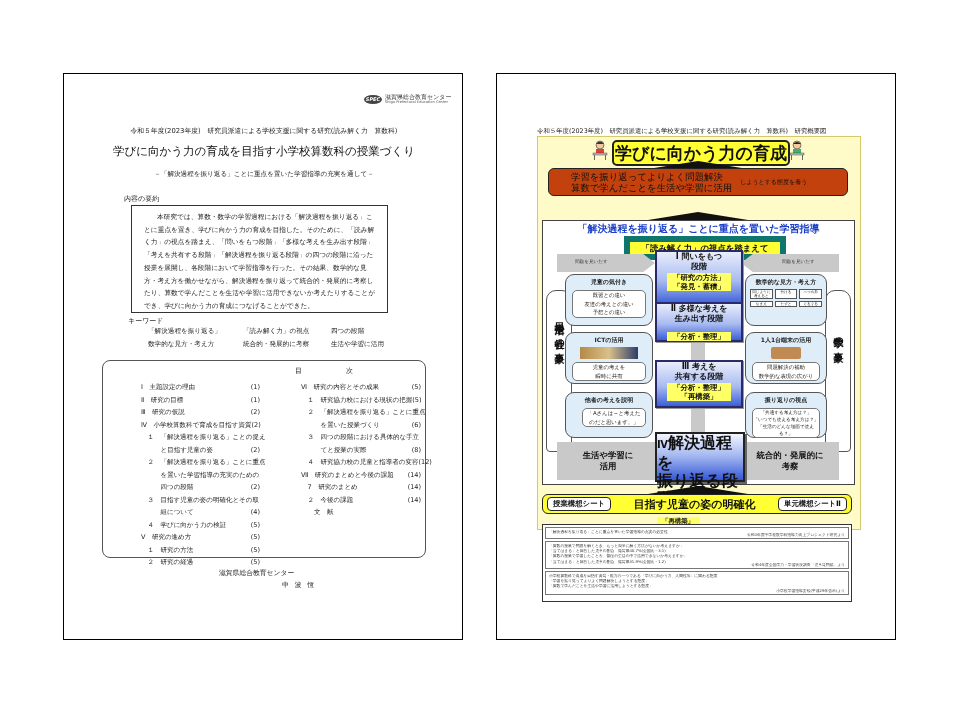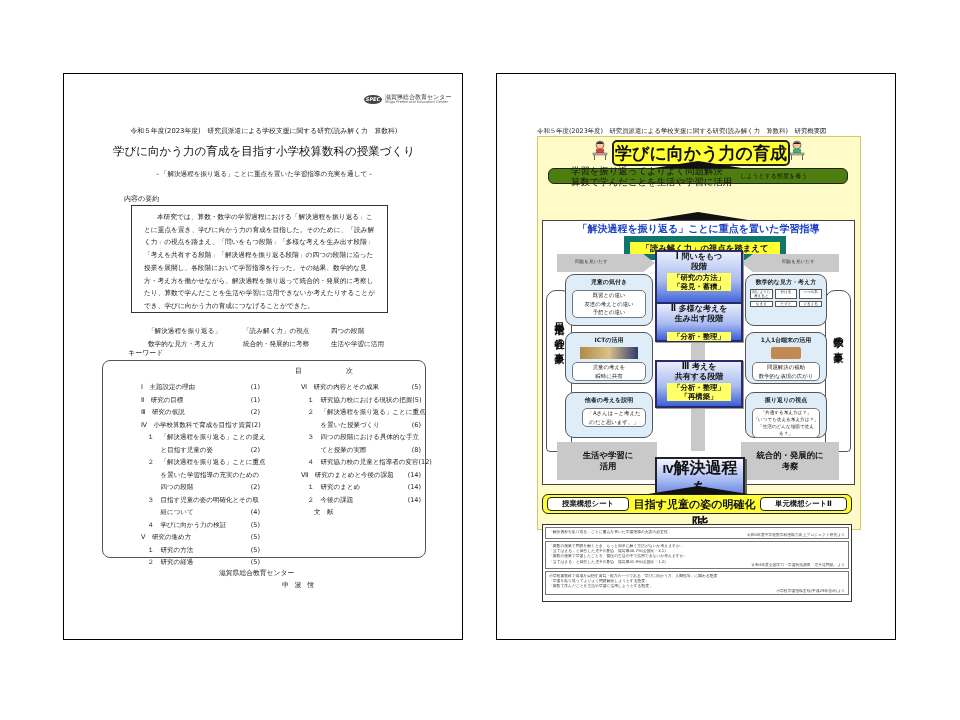--- a/index.html
+++ b/index.html
@@ -13,59 +13,59 @@
   
   .logo{left:300px;top:20px;display:flex;align-items:center;gap:3px;}
   .logo-mark{width:18px;height:9px;border-radius:50%;background:#444;color:#fff;font-size:5px;font-weight:bold;display:flex;align-items:center;justify-content:center;font-style:italic;}
   .logo-txt{font-size:6px;line-height:6px;color:#333;}
   .logo-sub{font-size:3.6px;color:#555;}
   .p1-head{left:0;width:400px;text-align:center;top:52px;font-size:6.8px;}
   .p1-title{left:0;width:400px;text-align:center;top:70px;font-size:11.5px;color:#111;}
   .p1-sub{left:0;width:400px;text-align:center;top:96px;font-size:6.6px;}
   .sum-label{left:60px;top:120px;font-size:7px;}
   .sum-box{left:67px;top:131px;width:257px;height:108px;border:1px solid #333;box-sizing:border-box;padding:5px 12px;font-size:6.7px;line-height:12.7px;}
-  .kw-label{left:64px;top:242px;font-size:7px;margin-top:32px;}
+  .kw-label{left:64px;top:242px;font-size:7px;}
   .kw-grid{left:84px;top:253px;display:grid;grid-template-columns:95px 88px 80px;row-gap:4px;font-size:6.6px;}
   .toc{left:38px;top:286px;width:324px;height:198px;border:1px solid #555;border-radius:8px;box-sizing:border-box;}
   .toc-h{position:absolute;top:5px;font-size:7px;}
   .toc-col{position:absolute;top:20px;font-size:6.5px;}
   .toc-row{display:flex;height:12.5px;line-height:12.5px;margin-left:33px;}
   .toc-row .lbl{flex:1;white-space:nowrap;}
   .toc-row .pg{width:22px;text-align:right;}
   .org{left:155px;top:494px;font-size:6.8px;}
   .author{left:218px;top:506px;font-size:6.8px;letter-spacing:6px;}
 
   
   .p2-head{left:40px;top:53px;font-size:6.4px;}
   .yellow-bg{left:40px;top:62px;width:322px;height:392px;background:#fffbc8;border:1px solid #d6c86a;}
   .main-title{left:115px;top:66px;width:174px;height:22px;border:2px solid #222;border-radius:5px;background:#ffff33;font-size:17px;font-weight:bold;display:flex;align-items:center;justify-content:center;color:#111;}
   .kid{width:16px;height:20px;}
   .tri{width:0;height:0;border-left:50px solid transparent;border-right:50px solid transparent;border-bottom:8px solid #111;}
-  .goal-box{left:51px;top:94px;width:300px;height:16px;border:1.5px solid #222;border-radius:6px;background:#4d7c0f;box-sizing:border-box;display:flex;align-items:center;padding-left:22px;gap:8px;}
+  .goal-box{left:51px;top:94px;width:300px;height:28px;border:1.5px solid #222;border-radius:6px;background:#c2410c;box-sizing:border-box;display:flex;align-items:center;padding-left:22px;gap:8px;}
   .goal-lines{font-size:9.4px;line-height:11px;color:#111;}
   .goal-tail{font-size:6px;color:#111;}
   .white-box{left:45px;top:146px;width:313px;height:265px;background:#fff;border:1.5px solid #444;box-sizing:border-box;}
   .focus-title{left:45px;top:148px;width:313px;text-align:center;font-size:10px;color:#1b3fc6;font-weight:bold;}
   .focus-sub{left:127px;top:162px;width:150px;height:12px;background:#ffff33;border:6px solid #0f766e;text-align:center;font-size:8.4px;line-height:12px;font-weight:bold;color:#111;}
   .gray-arrow-band{background:#c9c9c9;}
   .arrow-lbl{font-size:4.6px;color:#333;}
   .stage{border:2px solid #2a2a6a;box-sizing:border-box;background:linear-gradient(180deg,#e9eefc 0%,#a9bbf0 55%,#3b5fd8 100%);text-align:center;color:#111;box-shadow:1px 1px 0 #999;}
   .stage .name{font-size:8px;font-weight:bold;line-height:10px;}
   .stage .kw{display:inline-block;background:#ffff66;font-size:7.4px;font-weight:bold;line-height:9px;padding:0 6px;margin-top:1px;}
   .bubble{background:#deedf8;border:1px solid #555;border-radius:9px;box-sizing:border-box;}
   .bubble .bt{font-size:6px;text-align:center;margin-top:3px;font-weight:bold;color:#222;}
   .bubble .inner{background:#fff;border:1px solid #777;border-radius:5px;margin:3px 6px;font-size:5.4px;line-height:8.5px;text-align:center;}
   .vert{writing-mode:vertical-rl;font-size:10px;font-weight:bold;color:#111;letter-spacing:1px;}
   .hand{width:24px;background:#fff;border:1px solid #555;border-radius:10px 10px 4px 4px;}
-  .big-stage{border:2px solid #222;background:linear-gradient(180deg,#f3f5ff 0%,#9fb4f0 50%,#3557d6 100%);box-sizing:border-box;text-align:center;box-shadow:2px 2px 0 #666;margin-top:25px;}
+  .big-stage{border:2px solid #222;background:linear-gradient(180deg,#f3f5ff 0%,#9fb4f0 50%,#3557d6 100%);box-sizing:border-box;text-align:left;box-shadow:2px 2px 0 #666;}
   .big-stage .l{font-size:16px;font-weight:bold;line-height:18px;color:#111;}
   .big-stage .kw{display:inline-block;background:#ffff66;font-size:6.4px;font-weight:bold;padding:0 5px;line-height:8px;}
   .side-txt{font-size:8.4px;font-weight:bold;text-align:center;line-height:11px;color:#111;}
   .bottom-bar{left:45px;top:420px;width:310px;height:20px;background:#ffff33;border:1.5px solid #222;border-radius:6px;box-sizing:border-box;display:flex;align-items:center;justify-content:space-between;padding:0 4px;}
-  .sheet-btn{background:#fff;border:1px solid #222;border-radius:4px;font-size:7.4px;font-weight:bold;padding:1px 14px;color:#111;}
+  .sheet-btn{background:#fff;border:1px solid #222;border-radius:4px;font-size:7.4px;font-weight:bold;padding:1px 5px;color:#111;}
   .clarify{font-size:11px;font-weight:bold;color:#111;}
   .evidence{left:45px;top:450px;width:310px;height:78px;border:1.5px solid #333;box-sizing:border-box;background:#fff;padding:2px;}
   .ev-item{border:1px solid #777;margin-bottom:2px;position:relative;font-size:3.8px;line-height:5.2px;padding:1px 3px;color:#333;}
   .ev-src{position:absolute;right:3px;bottom:1px;font-size:3.8px;color:#444;}
 </style>
 </head>
 <body>
 
 <div class="page" id="p1">
   <div class="abs logo">
@@ -186,21 +186,21 @@
         </div>
       <div class="toc-row">
           <span class="lbl">　４　研究協力校の児童と指導者の変容</span>
           <span class="pg">(12)</span>
         </div>
       <div class="toc-row">
           <span class="lbl">Ⅶ　研究のまとめと今後の課題</span>
           <span class="pg">(14)</span>
         </div>
       <div class="toc-row">
-          <span class="lbl">　１　研究のまとめ</span>
+          <span class="lbl">　7　研究のまとめ</span>
           <span class="pg">(14)</span>
         </div>
       <div class="toc-row">
           <span class="lbl">　２　今後の課題</span>
           <span class="pg">(14)</span>
         </div>
       <div class="toc-row">
           <span class="lbl">　　文　献</span>
           <span class="pg"></span>
         </div>

